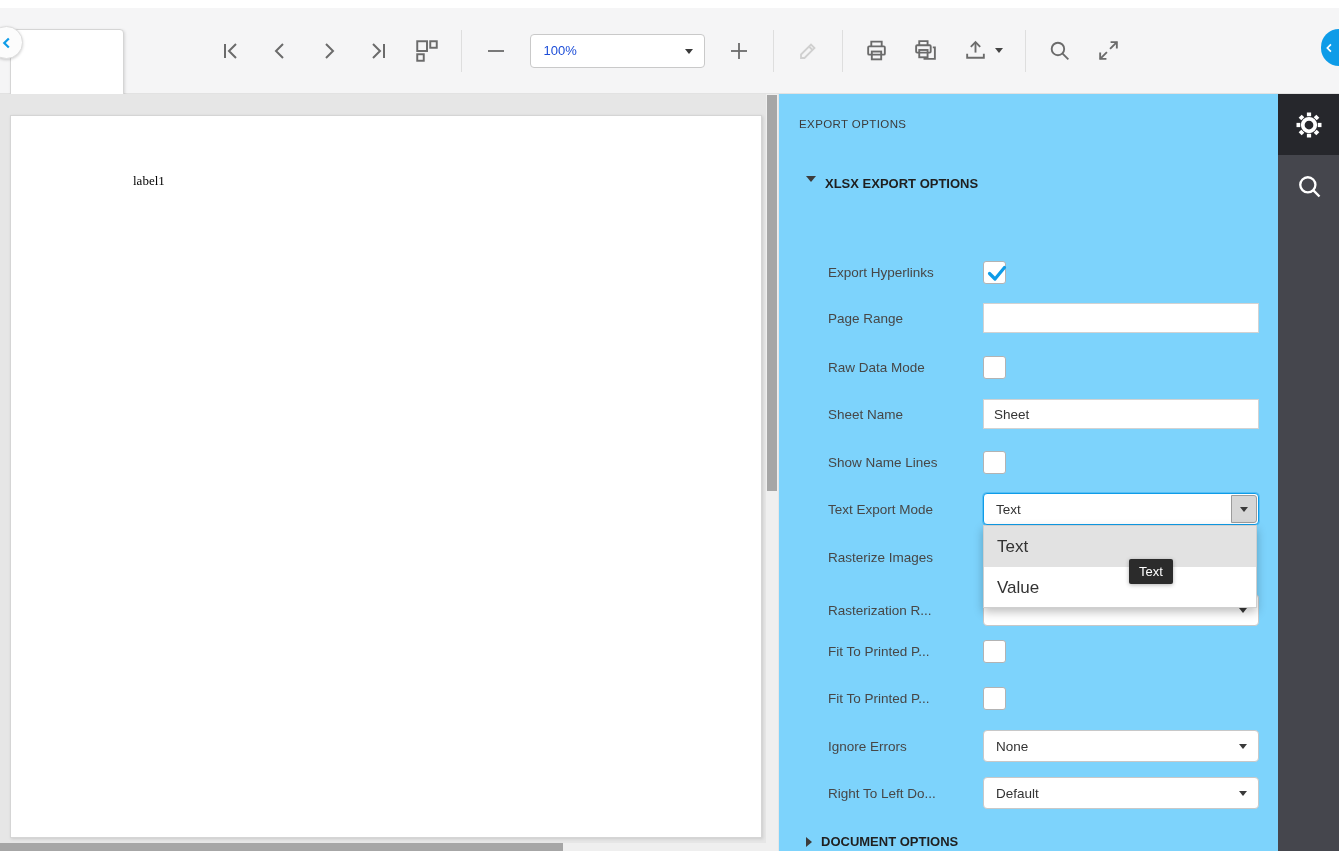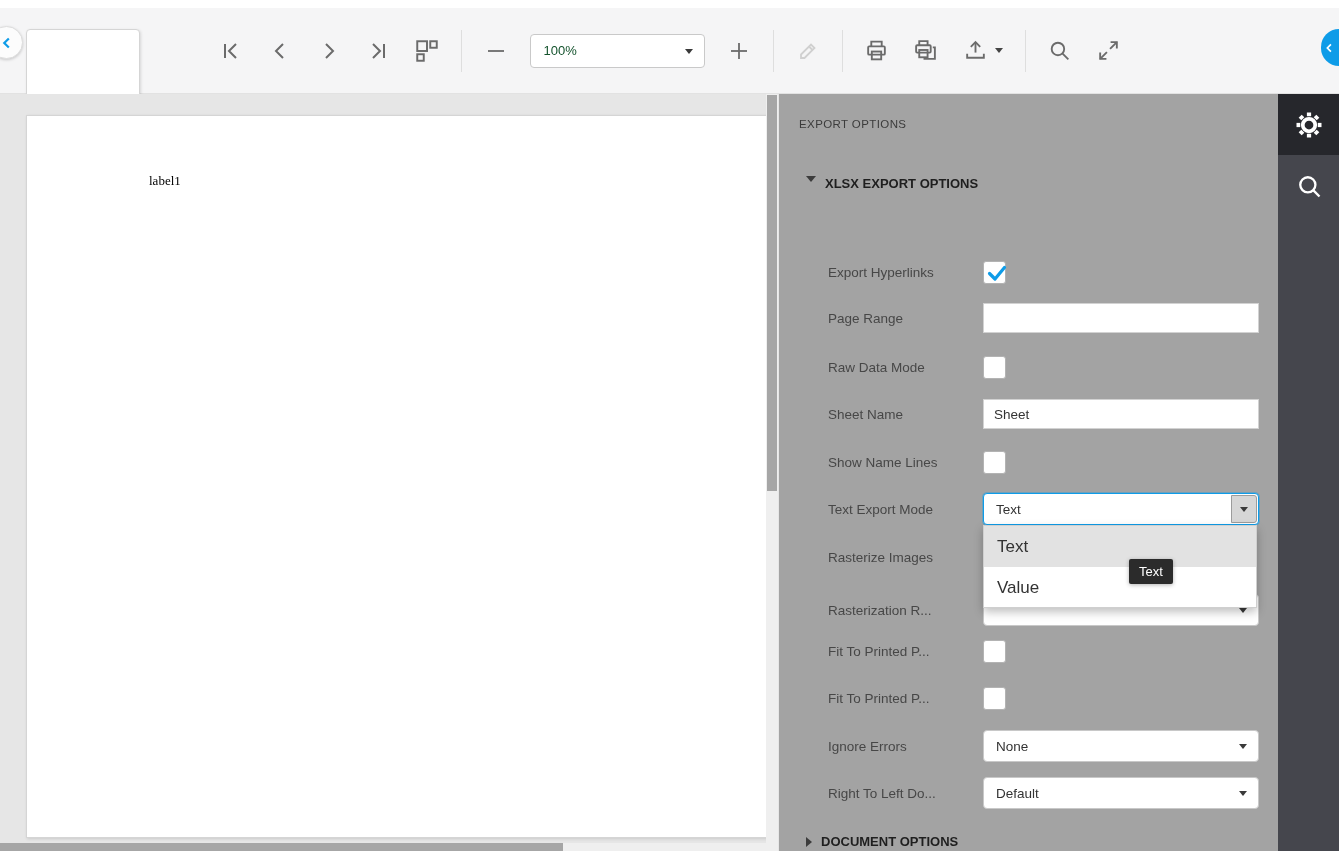--- a/index.html
+++ b/index.html
@@ -13,21 +13,21 @@
   .tb-inner { position:absolute; left:0; right:0; top:0; bottom:0;
               display:flex; align-items:center; justify-content:center; gap:19px; }
   .tb-btn { background:none; border:none; width:30px; height:30px; display:flex;
             align-items:center; justify-content:center; cursor:pointer; padding:0; }
   .tb-btn svg { stroke:#6b6b6b; fill:none; stroke-width:1.8; }
   .tb-btn.nav svg { stroke-width:2; }
   .tb-btn.disabled svg { stroke:#d0d0d0; }
   .tb-sep { width:1px; height:42px; background:#dedede; }
   .tb-select { position:relative; display:flex; align-items:center; height:34px;
                background:#fff; border:1px solid #c9c9c9; border-radius:4px;
-               padding:0 28px 0 13px; font-size:13px; color:#14532d; cursor:pointer; }
+               padding:0 28px 0 13px; font-size:13px; color:#1d4ed8; cursor:pointer; }
   .tb-select.page { width:114px; }
   .tb-select.zoom { width:175px; }
   .caret { position:absolute; right:11px; top:50%; margin-top:-2px; width:0; height:0;
            border-left:4.5px solid transparent; border-right:4.5px solid transparent;
            border-top:5.5px solid #3a3a3a; }
   .caret-inline { display:inline-block; width:0; height:0; margin-left:7px;
            border-left:4.5px solid transparent; border-right:4.5px solid transparent;
            border-top:5.5px solid #444; }
 
   
@@ -38,34 +38,34 @@
   .collapse-left svg { stroke:#0e9ce8; fill:none; stroke-width:2.4; }
   .collapse-right { position:absolute; right:0; top:29px; width:18px; height:37px;
                     background:#0e9ce8; border:none; border-radius:18px 0 0 18px;
                     cursor:pointer; z-index:5; display:flex; align-items:center;
                     justify-content:flex-end; padding-right:1px; }
   .collapse-right svg { stroke:#fff; fill:none; stroke-width:2.4; }
 
   
   .doc-area { position:absolute; left:0; top:94px; width:778px; height:757px;
               background:#e6e6e6; }
-  .page { position:absolute; left:26px; top:21px; width:752px; height:723px;
+  .page { position:absolute; left:10px; top:21px; width:752px; height:723px;
           background:#fff; border:1px solid #d5d5d5;
           box-shadow:1px 1px 3px rgba(0,0,0,.12); }
   .page-label { position:absolute; left:122px; top:57px; font-family:"Liberation Serif", serif;
                 font-size:13px; color:#000; }
   .vscroll { position:absolute; right:0; top:0; width:12px; height:749px; background:#efefef; }
   .vscroll .thumb { position:absolute; left:1px; right:1px; top:1px; height:396px;
                     background:#a6a6a6; }
   .hscroll { position:absolute; left:0; bottom:0; width:778px; height:8px; background:#efefef; }
   .hscroll .thumb { position:absolute; left:0; top:0; bottom:0; width:563px; background:#a6a6a6; }
 
   
   .panel { position:absolute; left:778px; top:94px; width:500px; height:757px;
-           background:#a3a3a3; border-left:1px solid #e6e6e6; }
+           background:#7dd3fc; border-left:1px solid #e6e6e6; }
   .panel-title { position:absolute; left:20px; top:24px; font-size:11.5px;
                  letter-spacing:.4px; color:#3c3c3c; }
   .section-header { position:absolute; left:27px; top:82px; display:flex;
                     align-items:flex-start; font-size:13px; font-weight:bold; color:#1f1f1f;
                     cursor:pointer; }
   .tri-down { width:0; height:0; margin-right:9px;
               border-left:5px solid transparent; border-right:5px solid transparent;
               border-top:6px solid #3c3c3c; }
   .tri-right { width:0; height:0; margin-right:9px;
                border-top:5px solid transparent; border-bottom:5px solid transparent;

